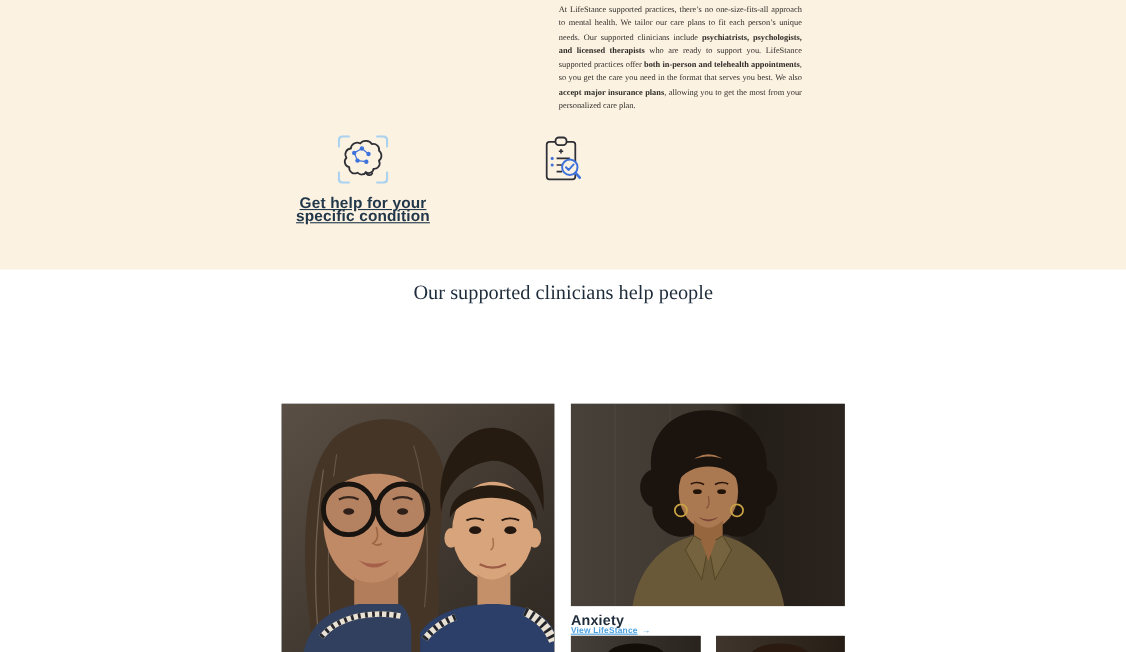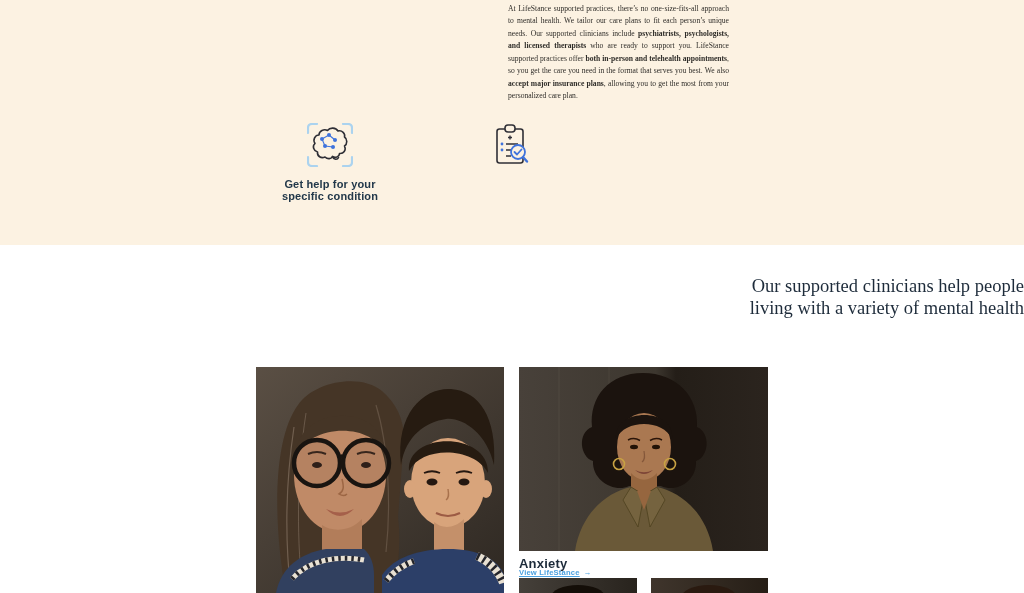--- a/index.html
+++ b/index.html
@@ -8,25 +8,25 @@
   
   .hero{position:absolute;left:0;top:0;width:1024px;height:245px;background:#fcf2e2;}
   .hero-title{position:absolute;left:285px;top:-7px;font-family:"Liberation Serif",serif;
         font-size:19px;line-height:26px;color:#1d2b3a;font-weight:400;white-space:nowrap;}
   .hero-para{position:absolute;left:508px;top:-5px;width:221px;
         font-family:"Liberation Serif",serif;font-size:7.6px;line-height:12.5px;
         color:#2e2c28;text-align:justify;}
   .hero-para .b{font-weight:700;}
   .step{position:absolute;top:120px;width:150px;text-align:center;}
   .step .icon-box{height:50px;display:flex;align-items:center;justify-content:center;}
-  .step .lbl{margin-top:8px;font-size:11px;line-height:12.3px;font-weight:700;
-        color:#22384a;letter-spacing:.15px;}
+  .step .lbl{margin-top:8px;font-size:14px;line-height:12.3px;font-weight:700;
+        color:#22384a;letter-spacing:.15px;text-decoration:underline;}
   .step1{left:255px;} .step2{left:437px;} .step3{left:617px;}
   
-  .headline{position:absolute;left:0;top:275px;width:1024px;text-align:right;
+  .headline{position:absolute;left:0;top:256px;width:1024px;text-align:center;
         font-family:"Liberation Serif",serif;font-size:18.5px;line-height:22px;color:#1d2b3a;}
   .card{position:absolute;overflow:hidden;background:#2d2822;}
   .card svg{display:block;}
   .card-featured{left:256px;top:367px;width:248px;height:226px;}
   .card-anxiety{left:519px;top:367px;width:249px;height:184px;}
   .anxiety-title{position:absolute;left:519px;top:556px;font-size:13px;font-weight:700;
         color:#1d2b3a;letter-spacing:.2px;}
   .anxiety-link{position:absolute;left:519px;top:568px;font-size:7.6px;font-weight:700;
         color:#4ba1e0;letter-spacing:.2px;cursor:pointer;}
   .anxiety-link .u{text-decoration:underline;}
@@ -91,21 +91,20 @@
           <path d="M 21.5 30 L 24 32.5 L 28.5 27.5" fill="none" stroke="#3f73dc" stroke-width="1.8" stroke-linecap="round" stroke-linejoin="round"></path>
           <line x1="30.2" y1="35.2" x2="34" y2="39.5" stroke="#3f73dc" stroke-width="2.4" stroke-linecap="round"></line>
         </svg>
       </div>
     </div>
 
   </section>
 
   <div class="headline">
     <div>Our supported clinicians help people</div>
-    <div>living with a variety of mental health</div>
   </div>
 
   <div class="card card-featured">
     <svg width="248" height="226" viewBox="0 0 248 226">
       <defs>
         <linearGradient id="pbg1" x1="0" y1="0" x2="1" y2="1">
           <stop offset="0" stop-color="#5a4f44"></stop>
             <stop offset="1" stop-color="#2e2822"></stop>
         </linearGradient>
       </defs>

